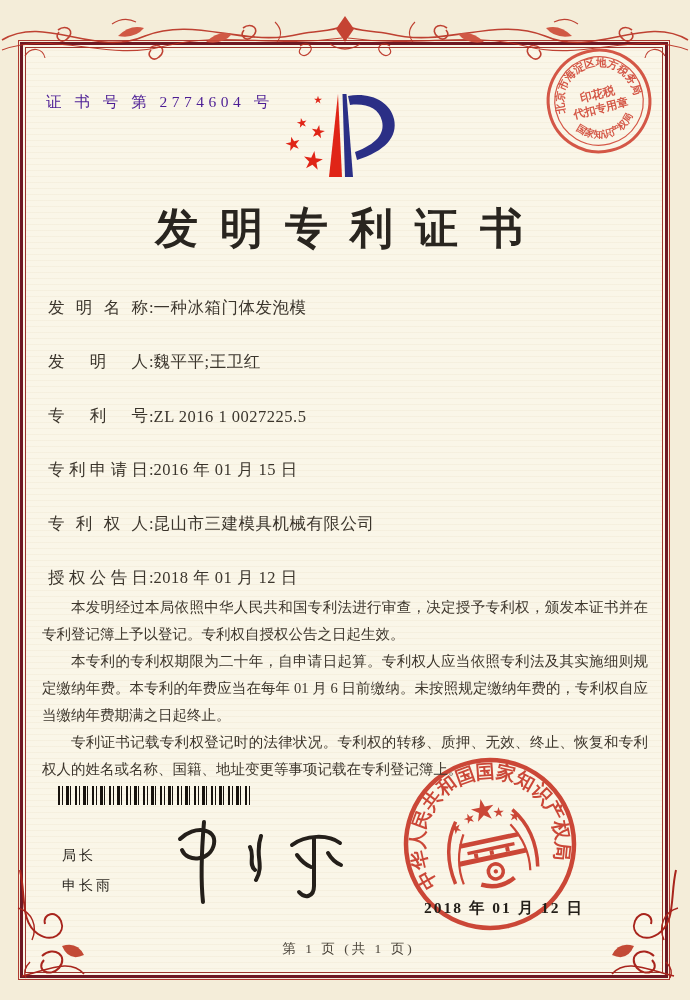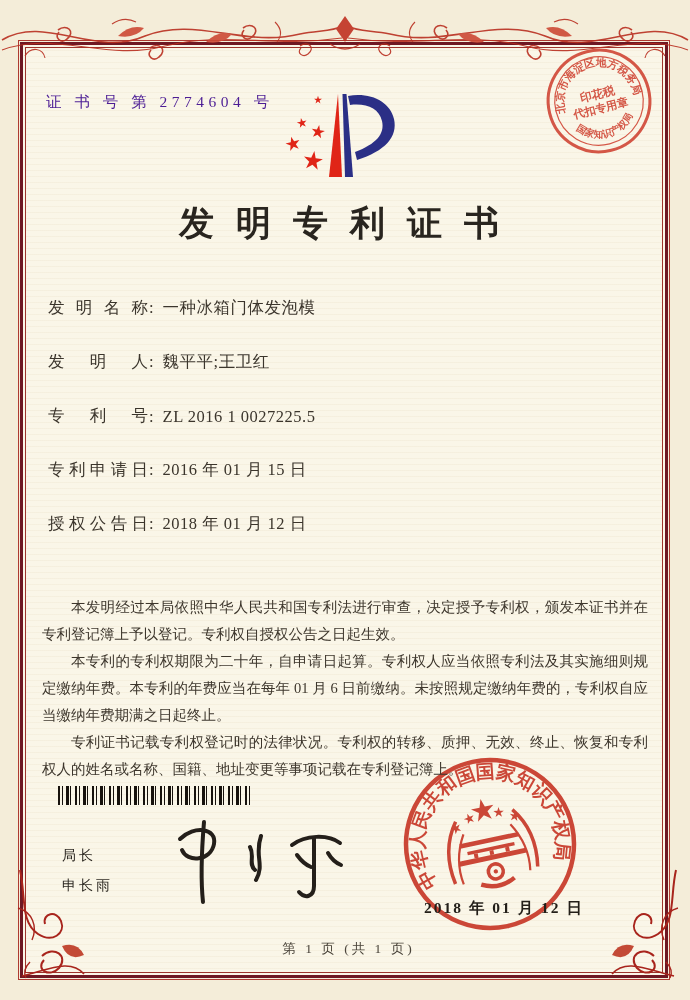--- a/index.html
+++ b/index.html
@@ -22,34 +22,34 @@
   .cf-left{left:10px;top:866px;}
   .cf-right{left:600px;top:866px;transform:scaleX(-1);}
 
   .cert-no{
     position:absolute;left:46px;top:92px;
     font-size:15.5px;letter-spacing:4.5px;color:#4c1d95;z-index:5;
   }
   .logo{position:absolute;left:272px;top:82px;z-index:5;}
   .title{
     position:absolute;left:0;right:12px;top:200px;text-align:center;
-    font-size:35px;font-weight:bold;letter-spacing:22px;padding-left:22px;
+    font-size:43px;font-weight:bold;letter-spacing:22px;padding-left:22px;
     color:#29251f;z-index:5;
   }
   .fields{
     position:absolute;left:48px;top:297px;width:580px;z-index:5;
     display:flex;flex-direction:column;gap:32px;
   }
   .field-row{font-size:16.5px;color:#3b352c;white-space:nowrap;}
   .flabel{
     display:inline-block;width:100px;vertical-align:bottom;
     text-align:justify;text-align-last:justify;
   }
   .fcolon{margin-left:1px;}
-  .fvalue{margin-left:9px;letter-spacing:.5px;}
+  .fvalue{letter-spacing:.5px;}
   .paragraphs{
     position:absolute;left:42px;top:594px;width:606px;z-index:5;
     font-size:14.5px;line-height:27px;color:#3d362c;text-align:justify;
   }
   .paragraphs p{margin:0;text-indent:2em;}
   .barcode{
     position:absolute;left:58px;top:786px;width:194px;height:19px;z-index:5;
     background-image:repeating-linear-gradient(90deg,
       #17120d 0 2px, transparent 2px 4px,
       #17120d 4px 5px, transparent 5px 8px,
@@ -148,20 +148,23 @@
       <span class="flabel">发明名称</span><span class="fcolon">:</span><span class="fvalue">一种冰箱门体发泡模</span>
     </div>
     <div class="field-row">
       <span class="flabel">发明人</span><span class="fcolon">:</span><span class="fvalue">魏平平;王卫红</span>
     </div>
     <div class="field-row">
       <span class="flabel">专利号</span><span class="fcolon">:</span><span class="fvalue">ZL 2016 1 0027225.5</span>
     </div>
     <div class="field-row">
       <span class="flabel">专利申请日</span><span class="fcolon">:</span><span class="fvalue">2016 年 01 月 15 日</span>
+    </div>
+    <div class="field-row">
+      <span class="flabel">专利权人</span><span class="fcolon">:</span><span class="fvalue">昆山市三建模具机械有限公司</span>
     </div>
     <div class="field-row">
       <span class="flabel">授权公告日</span><span class="fcolon">:</span><span class="fvalue">2018 年 01 月 12 日</span>
     </div>
   </div>
 
   <div class="paragraphs">
     <p>本发明经过本局依照中华人民共和国专利法进行审查，决定授予专利权，颁发本证书并在专利登记簿上予以登记。专利权自授权公告之日起生效。</p>
     <p>本专利的专利权期限为二十年，自申请日起算。专利权人应当依照专利法及其实施细则规定缴纳年费。本专利的年费应当在每年 01 月 6 日前缴纳。未按照规定缴纳年费的，专利权自应当缴纳年费期满之日起终止。</p>
     <p>专利证书记载专利权登记时的法律状况。专利权的转移、质押、无效、终止、恢复和专利权人的姓名或名称、国籍、地址变更等事项记载在专利登记簿上。</p>

